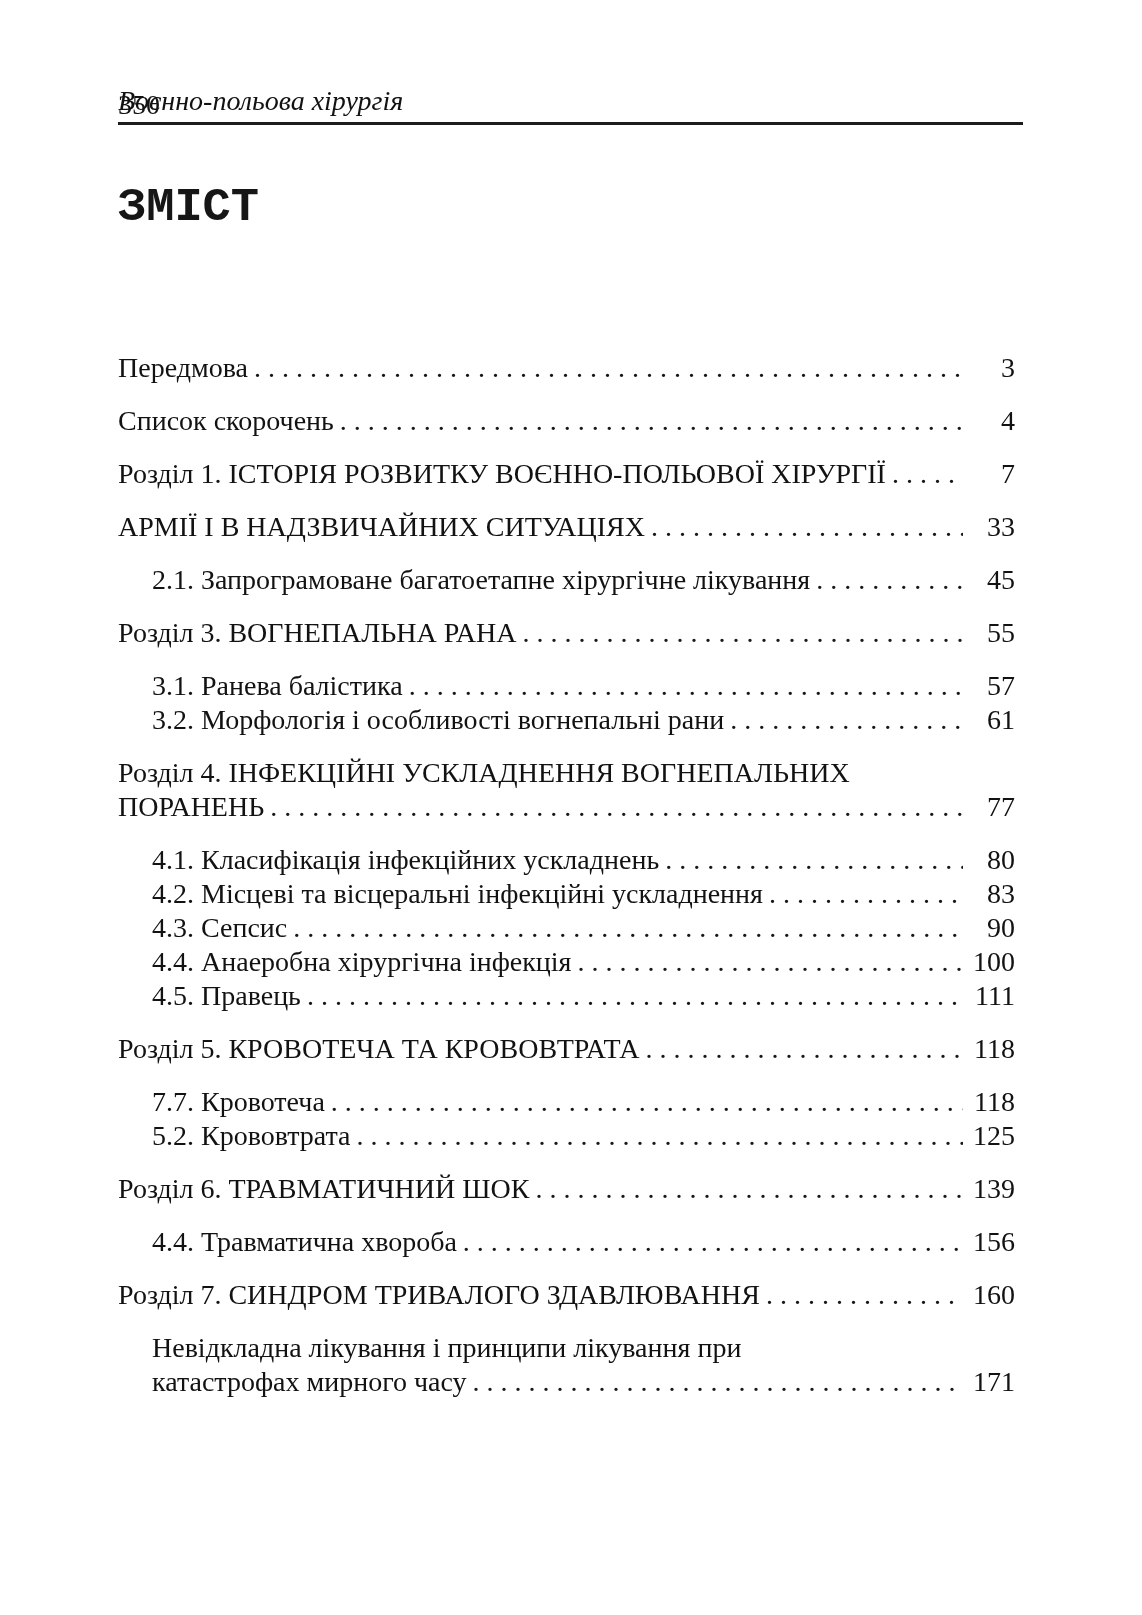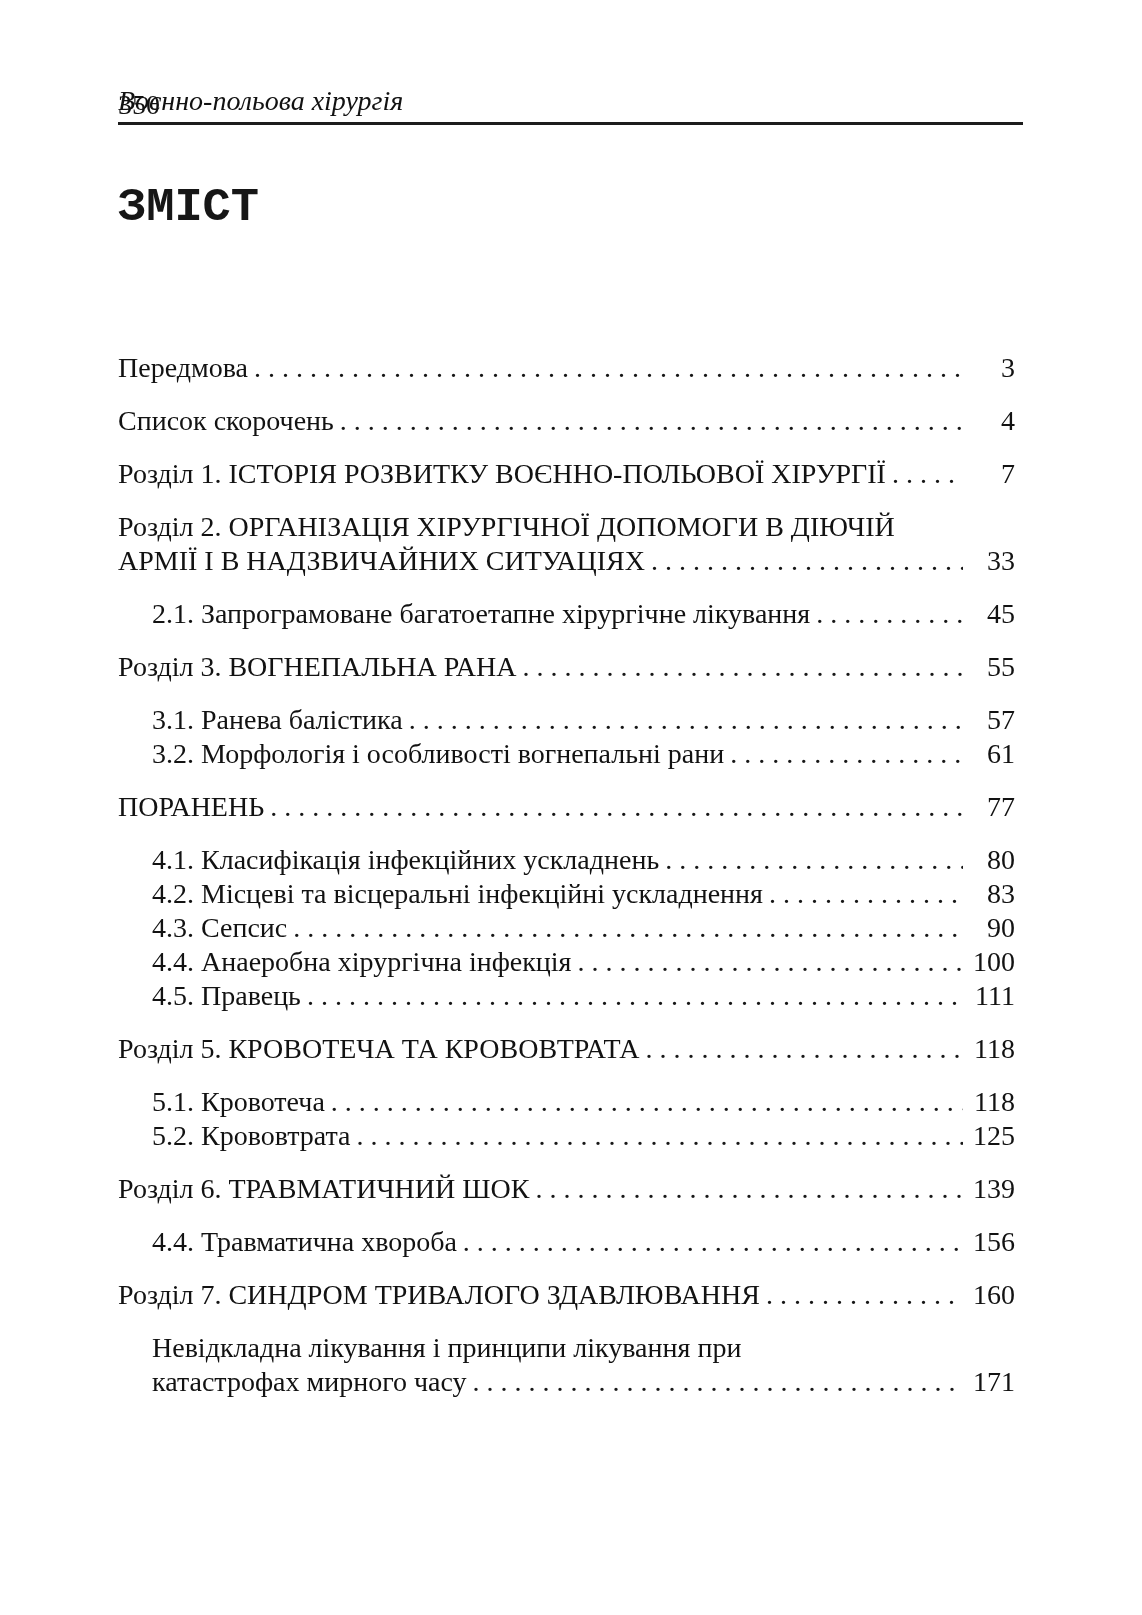--- a/index.html
+++ b/index.html
@@ -118,21 +118,20 @@
         </div>
       </div>
       <div class="toc-entry lvl0">
         <div class="toc-row">
           <span class="toc-title">Розділ 1.  ІСТОРІЯ РОЗВИТКУ  ВОЄННО-ПОЛЬОВОЇ ХІРУРГІЇ</span>
           <span class="toc-leader" aria-hidden="true">. . . . . . . . . . . . . . . . . . . . . . . . . . . . . . . . . . . . . . . . . . . . . . . . . . . . . . . . . . . . . . . . . . . . . . . . . . . . . . . . . . . . . . . . . . . . . . . . . . . . . . . . . . . . . . . . . . . . . . . . </span>
           <span class="toc-page">7</span>
         </div>
       </div>
       <div class="toc-entry lvl0">
-        <div class="toc-line">Розділ 2. ОРГАНІЗАЦІЯ ХІРУРГІЧНОЇ ДОПОМОГИ В ДІЮЧІЙ</div>
         <div class="toc-row">
           <span class="toc-title">АРМІЇ І В НАДЗВИЧАЙНИХ СИТУАЦІЯХ</span>
           <span class="toc-leader" aria-hidden="true">. . . . . . . . . . . . . . . . . . . . . . . . . . . . . . . . . . . . . . . . . . . . . . . . . . . . . . . . . . . . . . . . . . . . . . . . . . . . . . . . . . . . . . . . . . . . . . . . . . . . . . . . . . . . . . . . . . . . . . . . </span>
           <span class="toc-page">33</span>
         </div>
       </div>
       <div class="toc-entry lvl1">
         <div class="toc-row">
           <span class="toc-title">2.1. Запрограмоване багатоетапне хірургічне лікування</span>
           <span class="toc-leader" aria-hidden="true">. . . . . . . . . . . . . . . . . . . . . . . . . . . . . . . . . . . . . . . . . . . . . . . . . . . . . . . . . . . . . . . . . . . . . . . . . . . . . . . . . . . . . . . . . . . . . . . . . . . . . . . . . . . . . . . . . . . . . . . . </span>
@@ -154,20 +153,21 @@
         </div>
       </div>
       <div class="toc-entry lvl1">
         <div class="toc-row">
           <span class="toc-title">3.2. Морфологія і особливості вогнепальні рани</span>
           <span class="toc-leader" aria-hidden="true">. . . . . . . . . . . . . . . . . . . . . . . . . . . . . . . . . . . . . . . . . . . . . . . . . . . . . . . . . . . . . . . . . . . . . . . . . . . . . . . . . . . . . . . . . . . . . . . . . . . . . . . . . . . . . . . . . . . . . . . . </span>
           <span class="toc-page">61</span>
         </div>
       </div>
       <div class="toc-entry lvl0">
+        <div class="toc-line">Розділ 4.  ІНФЕКЦІЙНІ УСКЛАДНЕННЯ ВОГНЕПАЛЬНИХ</div>
         <div class="toc-row">
           <span class="toc-title">ПОРАНЕНЬ</span>
           <span class="toc-leader" aria-hidden="true">. . . . . . . . . . . . . . . . . . . . . . . . . . . . . . . . . . . . . . . . . . . . . . . . . . . . . . . . . . . . . . . . . . . . . . . . . . . . . . . . . . . . . . . . . . . . . . . . . . . . . . . . . . . . . . . . . . . . . . . . </span>
           <span class="toc-page">77</span>
         </div>
       </div>
       <div class="toc-entry lvl1">
         <div class="toc-row">
           <span class="toc-title">4.1. Класифікація інфекційних ускладнень</span>
           <span class="toc-leader" aria-hidden="true">. . . . . . . . . . . . . . . . . . . . . . . . . . . . . . . . . . . . . . . . . . . . . . . . . . . . . . . . . . . . . . . . . . . . . . . . . . . . . . . . . . . . . . . . . . . . . . . . . . . . . . . . . . . . . . . . . . . . . . . . </span>
@@ -204,21 +204,21 @@
       </div>
       <div class="toc-entry lvl0">
         <div class="toc-row">
           <span class="toc-title">Розділ 5.  КРОВОТЕЧА ТА КРОВОВТРАТА</span>
           <span class="toc-leader" aria-hidden="true">. . . . . . . . . . . . . . . . . . . . . . . . . . . . . . . . . . . . . . . . . . . . . . . . . . . . . . . . . . . . . . . . . . . . . . . . . . . . . . . . . . . . . . . . . . . . . . . . . . . . . . . . . . . . . . . . . . . . . . . . </span>
           <span class="toc-page">118</span>
         </div>
       </div>
       <div class="toc-entry lvl1">
         <div class="toc-row">
-          <span class="toc-title">5.1. Кровотеча</span>
+          <span class="toc-title">7.7. Кровотеча</span>
           <span class="toc-leader" aria-hidden="true">. . . . . . . . . . . . . . . . . . . . . . . . . . . . . . . . . . . . . . . . . . . . . . . . . . . . . . . . . . . . . . . . . . . . . . . . . . . . . . . . . . . . . . . . . . . . . . . . . . . . . . . . . . . . . . . . . . . . . . . . </span>
           <span class="toc-page">118</span>
         </div>
       </div>
       <div class="toc-entry lvl1">
         <div class="toc-row">
           <span class="toc-title">5.2. Крововтрата</span>
           <span class="toc-leader" aria-hidden="true">. . . . . . . . . . . . . . . . . . . . . . . . . . . . . . . . . . . . . . . . . . . . . . . . . . . . . . . . . . . . . . . . . . . . . . . . . . . . . . . . . . . . . . . . . . . . . . . . . . . . . . . . . . . . . . . . . . . . . . . . </span>
           <span class="toc-page">125</span>
         </div>

